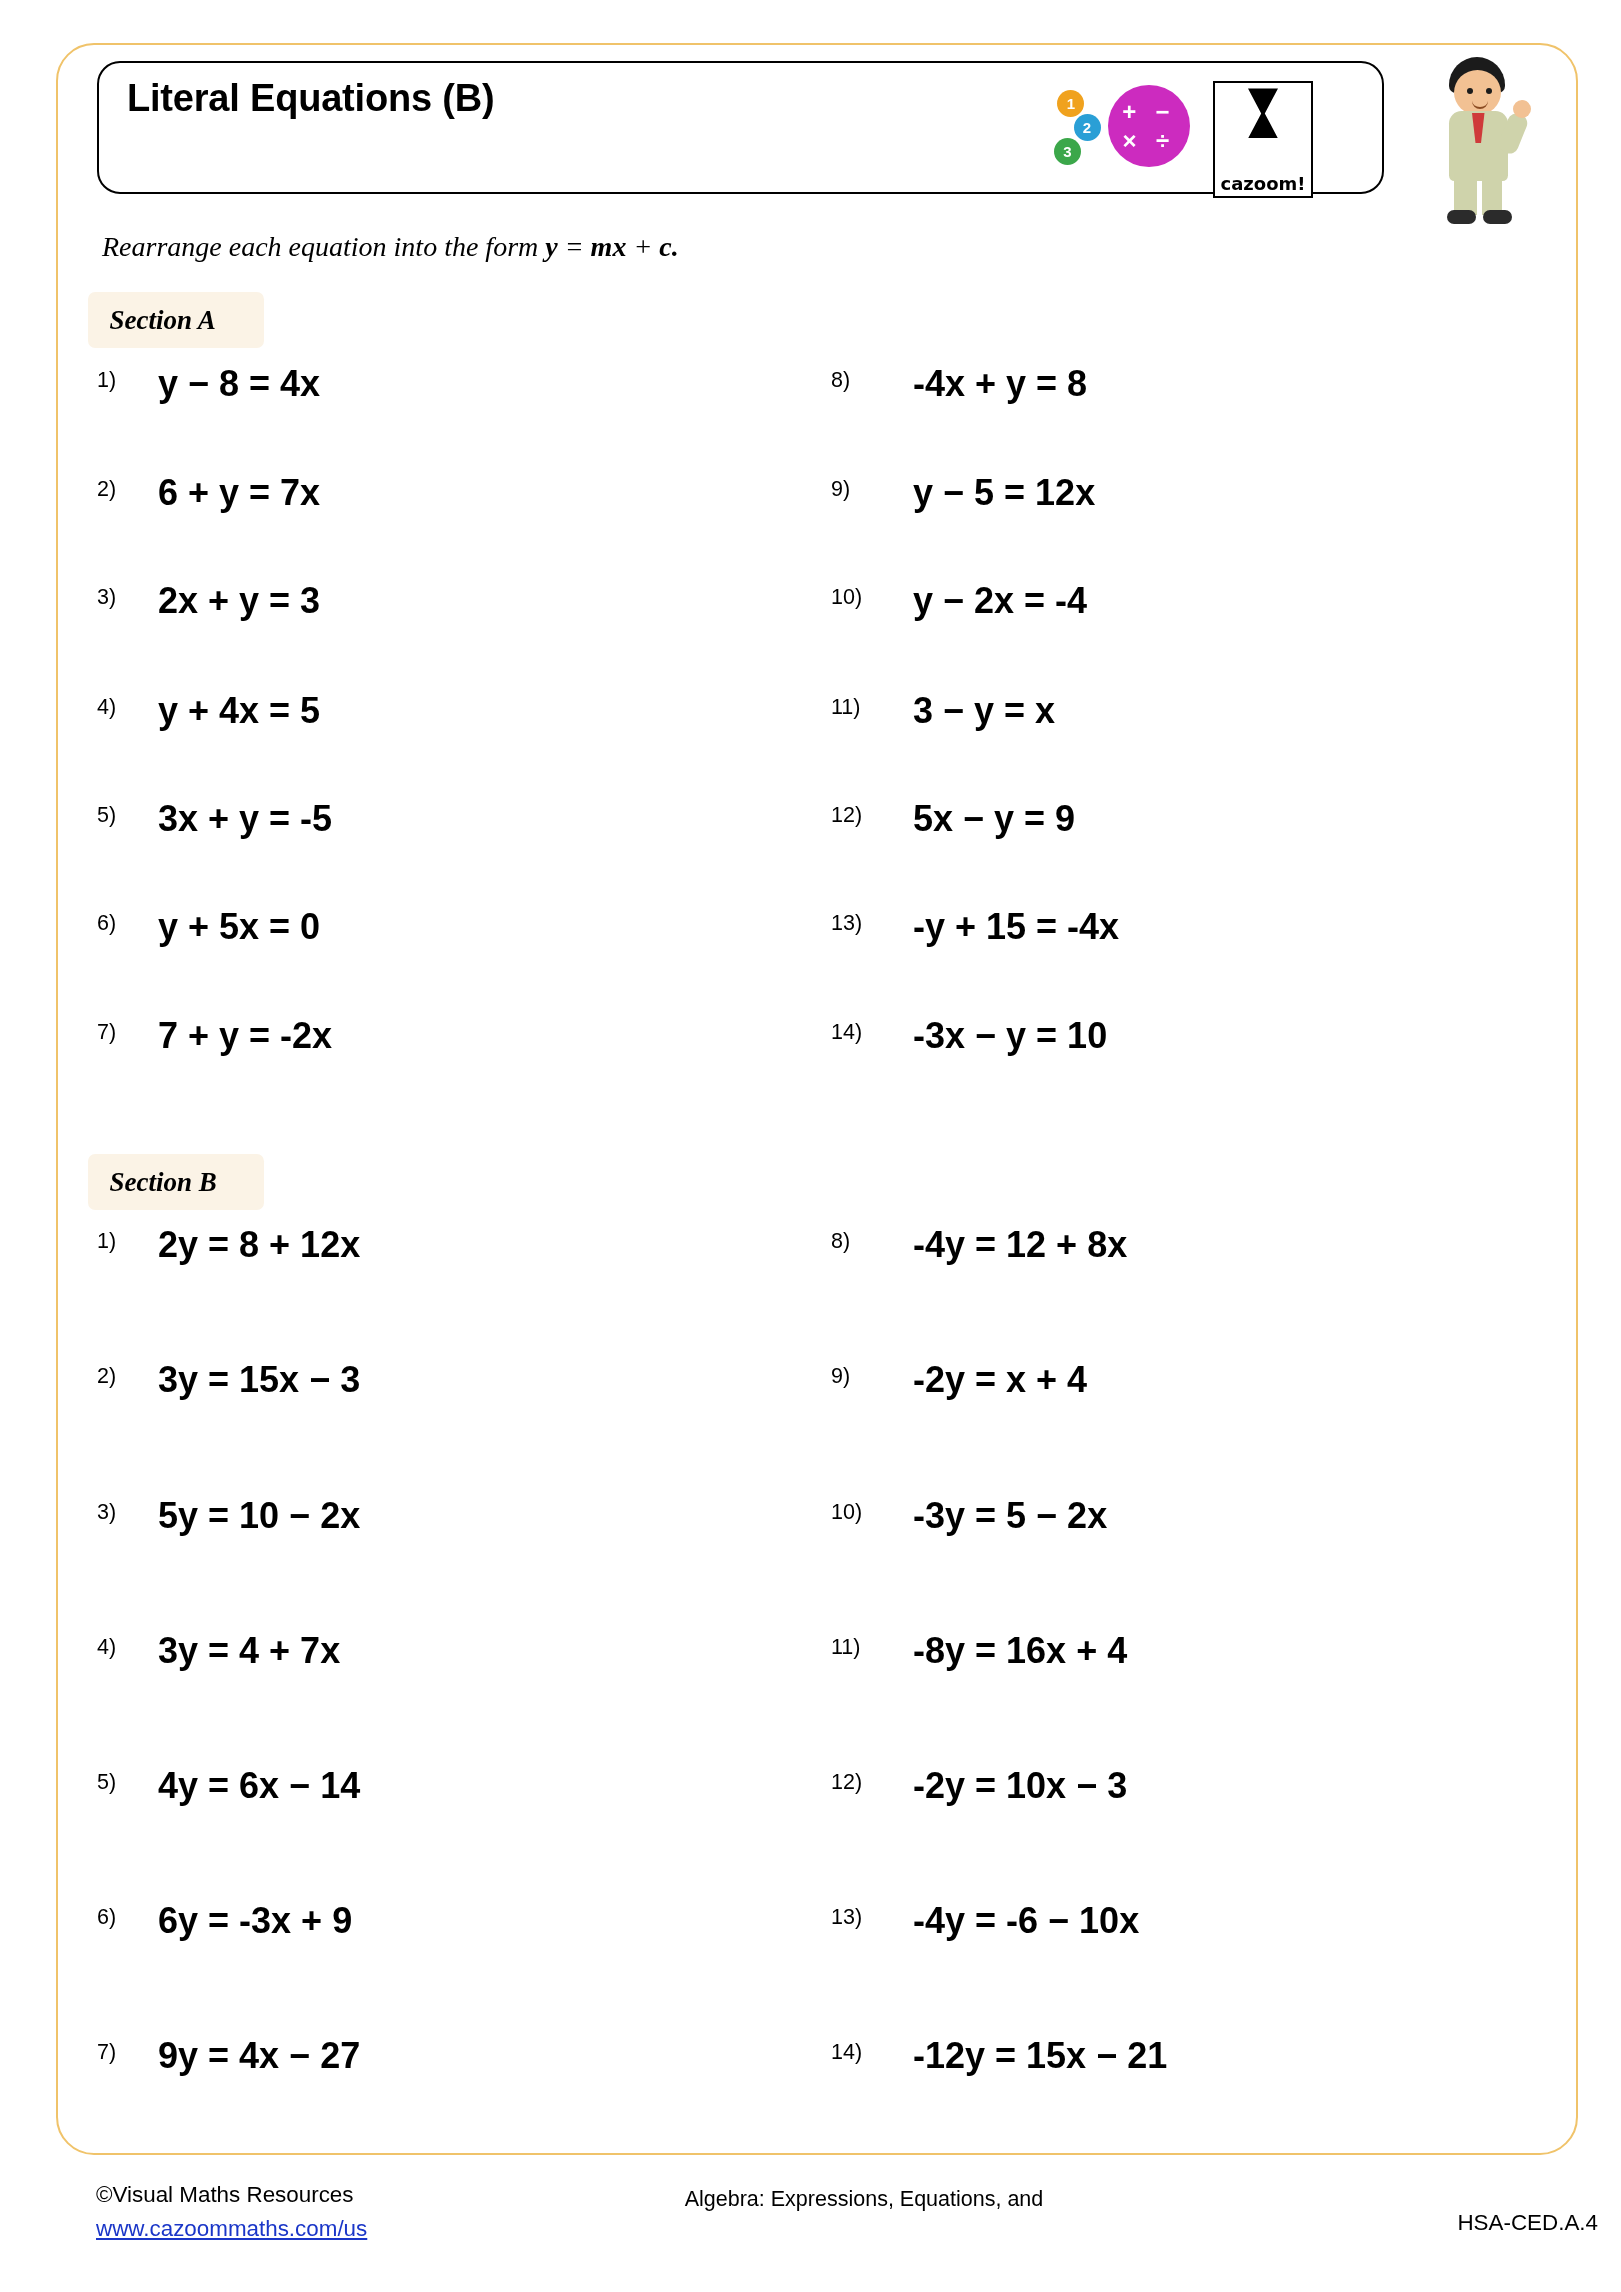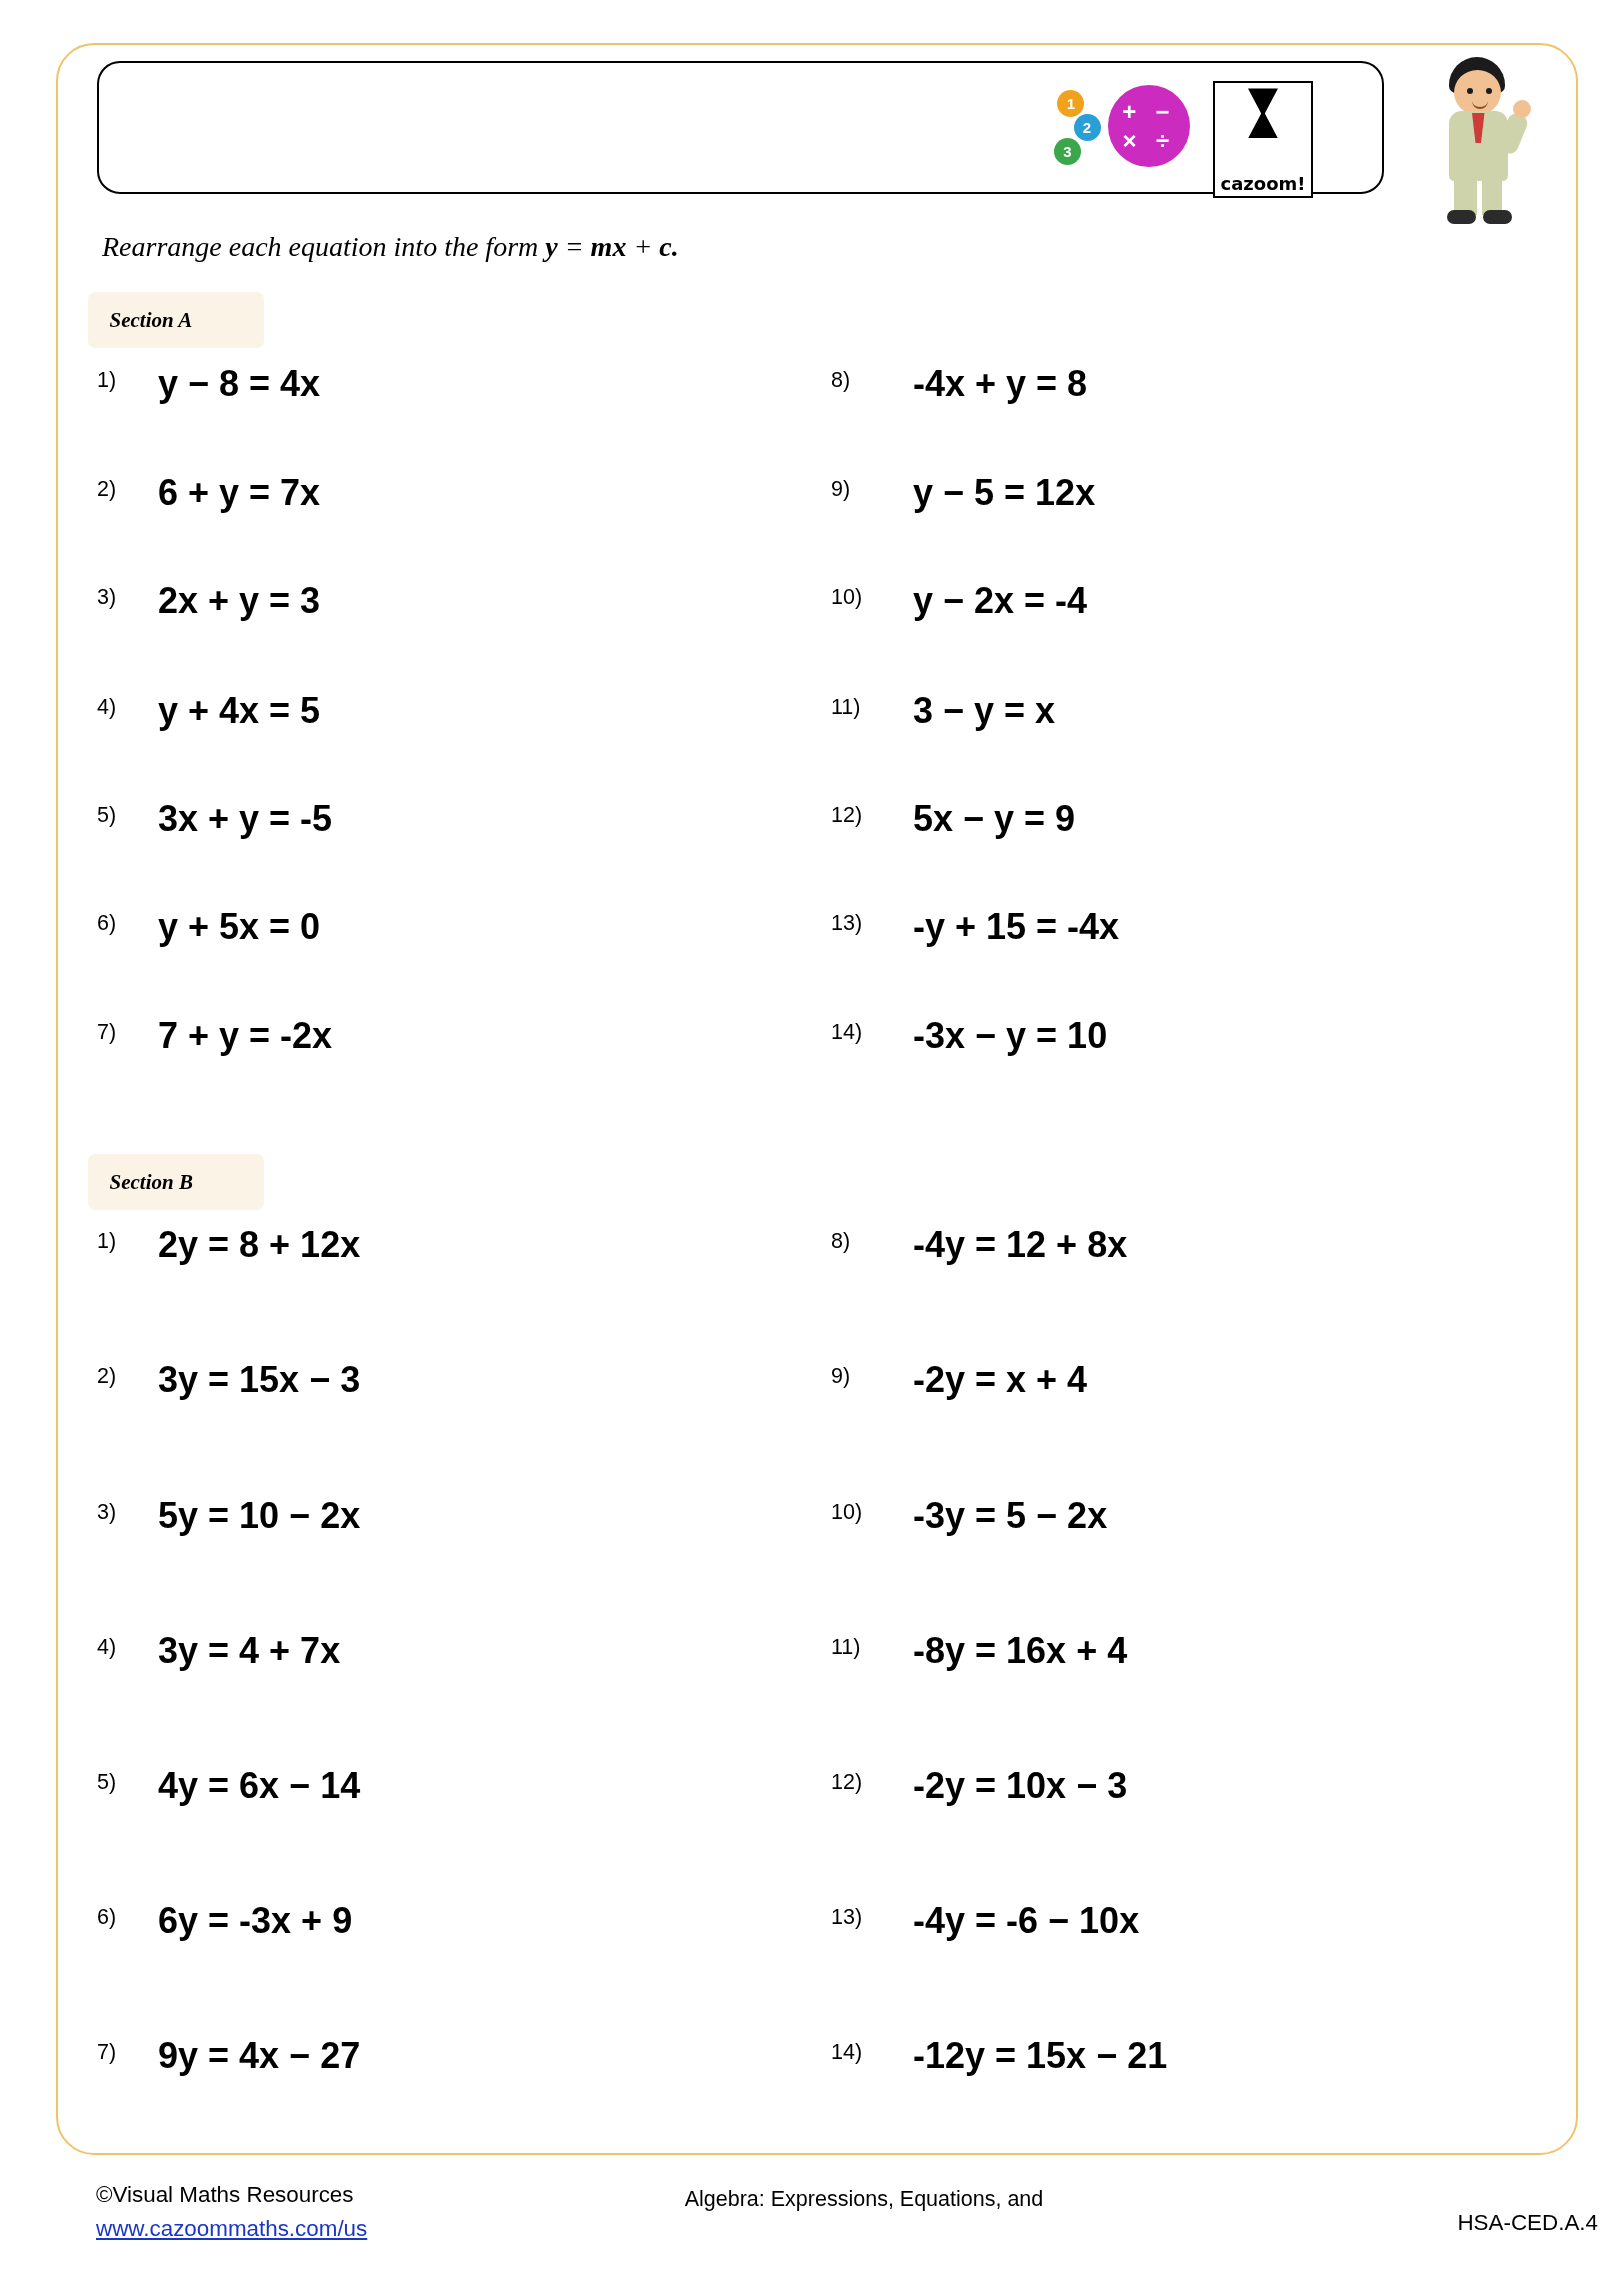--- a/index.html
+++ b/index.html
@@ -183,21 +183,21 @@
   .section-head {
     position: absolute;
     left: 88px;
     width: 176px;
     height: 56px;
     background: #fbf3e6;
     border-radius: 7.2px;
     font-family: "Liberation Serif", serif;
     font-style: italic;
     font-weight: bold;
-    font-size: 21px;
+    font-size: 27px;
     line-height: 56px;
     padding-left: 21.5px;
     box-sizing: border-box;
   }
   #section-a-head { top: 292px; }
   #section-b-head { top: 1154px; }
 
   
   .q {
     position: absolute;
@@ -262,20 +262,21 @@
   }
 </style>
 </head>
 <body>
 
 <div class="page">
 
   <div class="sheet-border"></div>
 
   <div class="header-box"></div>
+  <div class="title-main">Literal Equations (B)</div>
 
   <div class="logo-wrap">
     <div class="num-badges">
       <div class="num-badge nb1">1</div>
       <div class="num-badge nb2">2</div>
       <div class="num-badge nb3">3</div>
     </div>
     <div class="ops-circle">+ − × ÷</div>
     <div class="cazoom-box">
       <div class="cazoom-glyph"></div>

